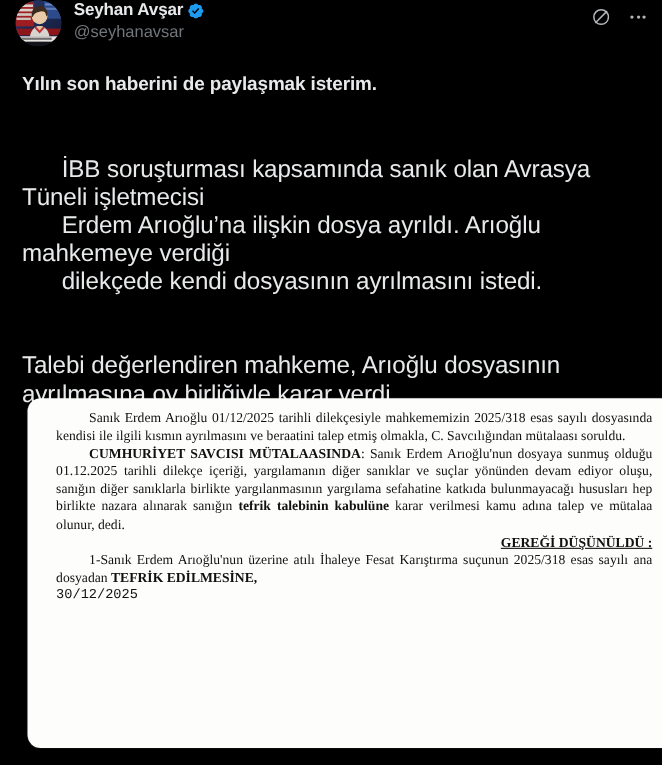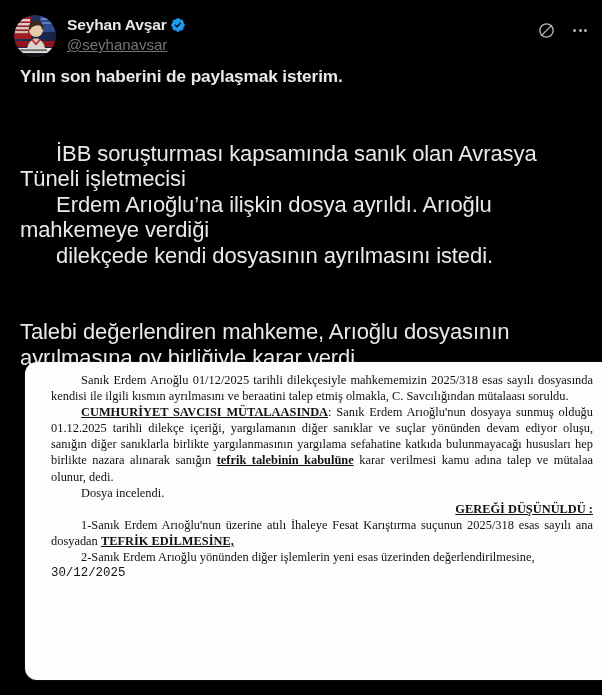--- a/index.html
+++ b/index.html
@@ -22,21 +22,21 @@
     width: 602px;
     height: 695px;
     background: #000000;
     padding: 0;
   }
 
   
   .tweet-header {
     display: flex;
     align-items: flex-start;
-    padding: 15px 12px 0 14px;
+    padding: 0 12px 0 14px;
     height: 56px;
   }
   .avatar {
     width: 42px;
     height: 42px;
     border-radius: 50%;
     flex: 0 0 42px;
     overflow: hidden;
     position: relative;
     background: #1a1d21;
@@ -71,21 +71,20 @@
     flex: 0 0 16px;
     display: inline-block;
   }
   .verified-badge svg { display: block; }
   .handle {
     font-size: 15px;
     color: #71767b;
     line-height: 19px;
     margin-top: 1px;
     white-space: nowrap;
-    text-decoration: underline;
   }
 
   .header-actions {
     display: flex;
     align-items: center;
     gap: 14px;
     padding-top: 5px;
     flex: 0 0 auto;
   }
   .icon-btn {
@@ -148,21 +147,21 @@
     text-align: justify;
     text-justify: inter-word;
   }
   .doc-p {
     margin: 0;
     text-indent: 30px;
     text-align: justify;
   }
   .doc-p.noindent { text-indent: 0; }
   .doc-p.last-left { text-align: left; }
-  .doc-b { font-weight: bold; text-decoration: underline; }
+  .doc-b { font-weight: bold; }
   .doc-u {
     font-weight: bold;
     text-decoration: underline;
   }
 </style>
 </head>
 <body>
 
 <div class="tweet">
 
@@ -246,21 +245,19 @@
 
     <div class="spacer-line"></div>
 
     <div class="para">Talebi değerlendiren mahkeme, Arıoğlu dosyasının ayrılmasına oy birliğiyle karar verdi.</div>
   </div>
 
   <div class="doc-card">
     <div class="doc-inner" id="doc-inner">
         <div class="doc-p"><span>Sanık Erdem Arıoğlu 01/12/2025 tarihli dilekçesiyle mahkememizin 2025/318 esas sayılı dosyasında kendisi ile ilgili kısmın ayrılmasını ve beraatini talep etmiş olmakla, C. Savcılığından mütalaası soruldu.</span></div>
         <div class="doc-p"><span class="doc-b">CUMHURİYET SAVCISI MÜTALAASINDA</span><span>: Sanık Erdem Arıoğlu'nun dosyaya sunmuş olduğu 01.12.2025 tarihli dilekçe içeriği, yargılamanın diğer sanıklar ve suçlar yönünden devam ediyor oluşu, sanığın diğer sanıklarla birlikte yargılanmasının yargılama sefahatine katkıda bulunmayacağı hususları hep birlikte nazara alınarak sanığın </span><span class="doc-b">tefrik talebinin kabulüne</span><span> karar verilmesi kamu adına talep ve mütalaa olunur, dedi.</span></div>
-        <div class="doc-p" style="text-align: left;"><span>Dosya incelendi.</span></div>
         <div class="doc-p" style="text-align: right;"><span class="doc-u">GEREĞİ DÜŞÜNÜLDÜ :</span></div>
         <div class="doc-p"><span>1-Sanık Erdem Arıoğlu'nun üzerine atılı İhaleye Fesat Karıştırma suçunun 2025/318 esas sayılı ana dosyadan </span><span class="doc-b">TEFRİK EDİLMESİNE,</span></div>
-        <div class="doc-p"><span>2-Sanık Erdem Arıoğlu yönünden diğer işlemlerin yeni esas üzerinden değerlendirilmesine,</span></div>
         <div class="doc-p noindent last-left" style="text-align: left; font-family: Liberation Mono, monospace;"><span>30/12/2025</span></div>
       </div>
   </div>
 
 </div>
 
 </body></html>

